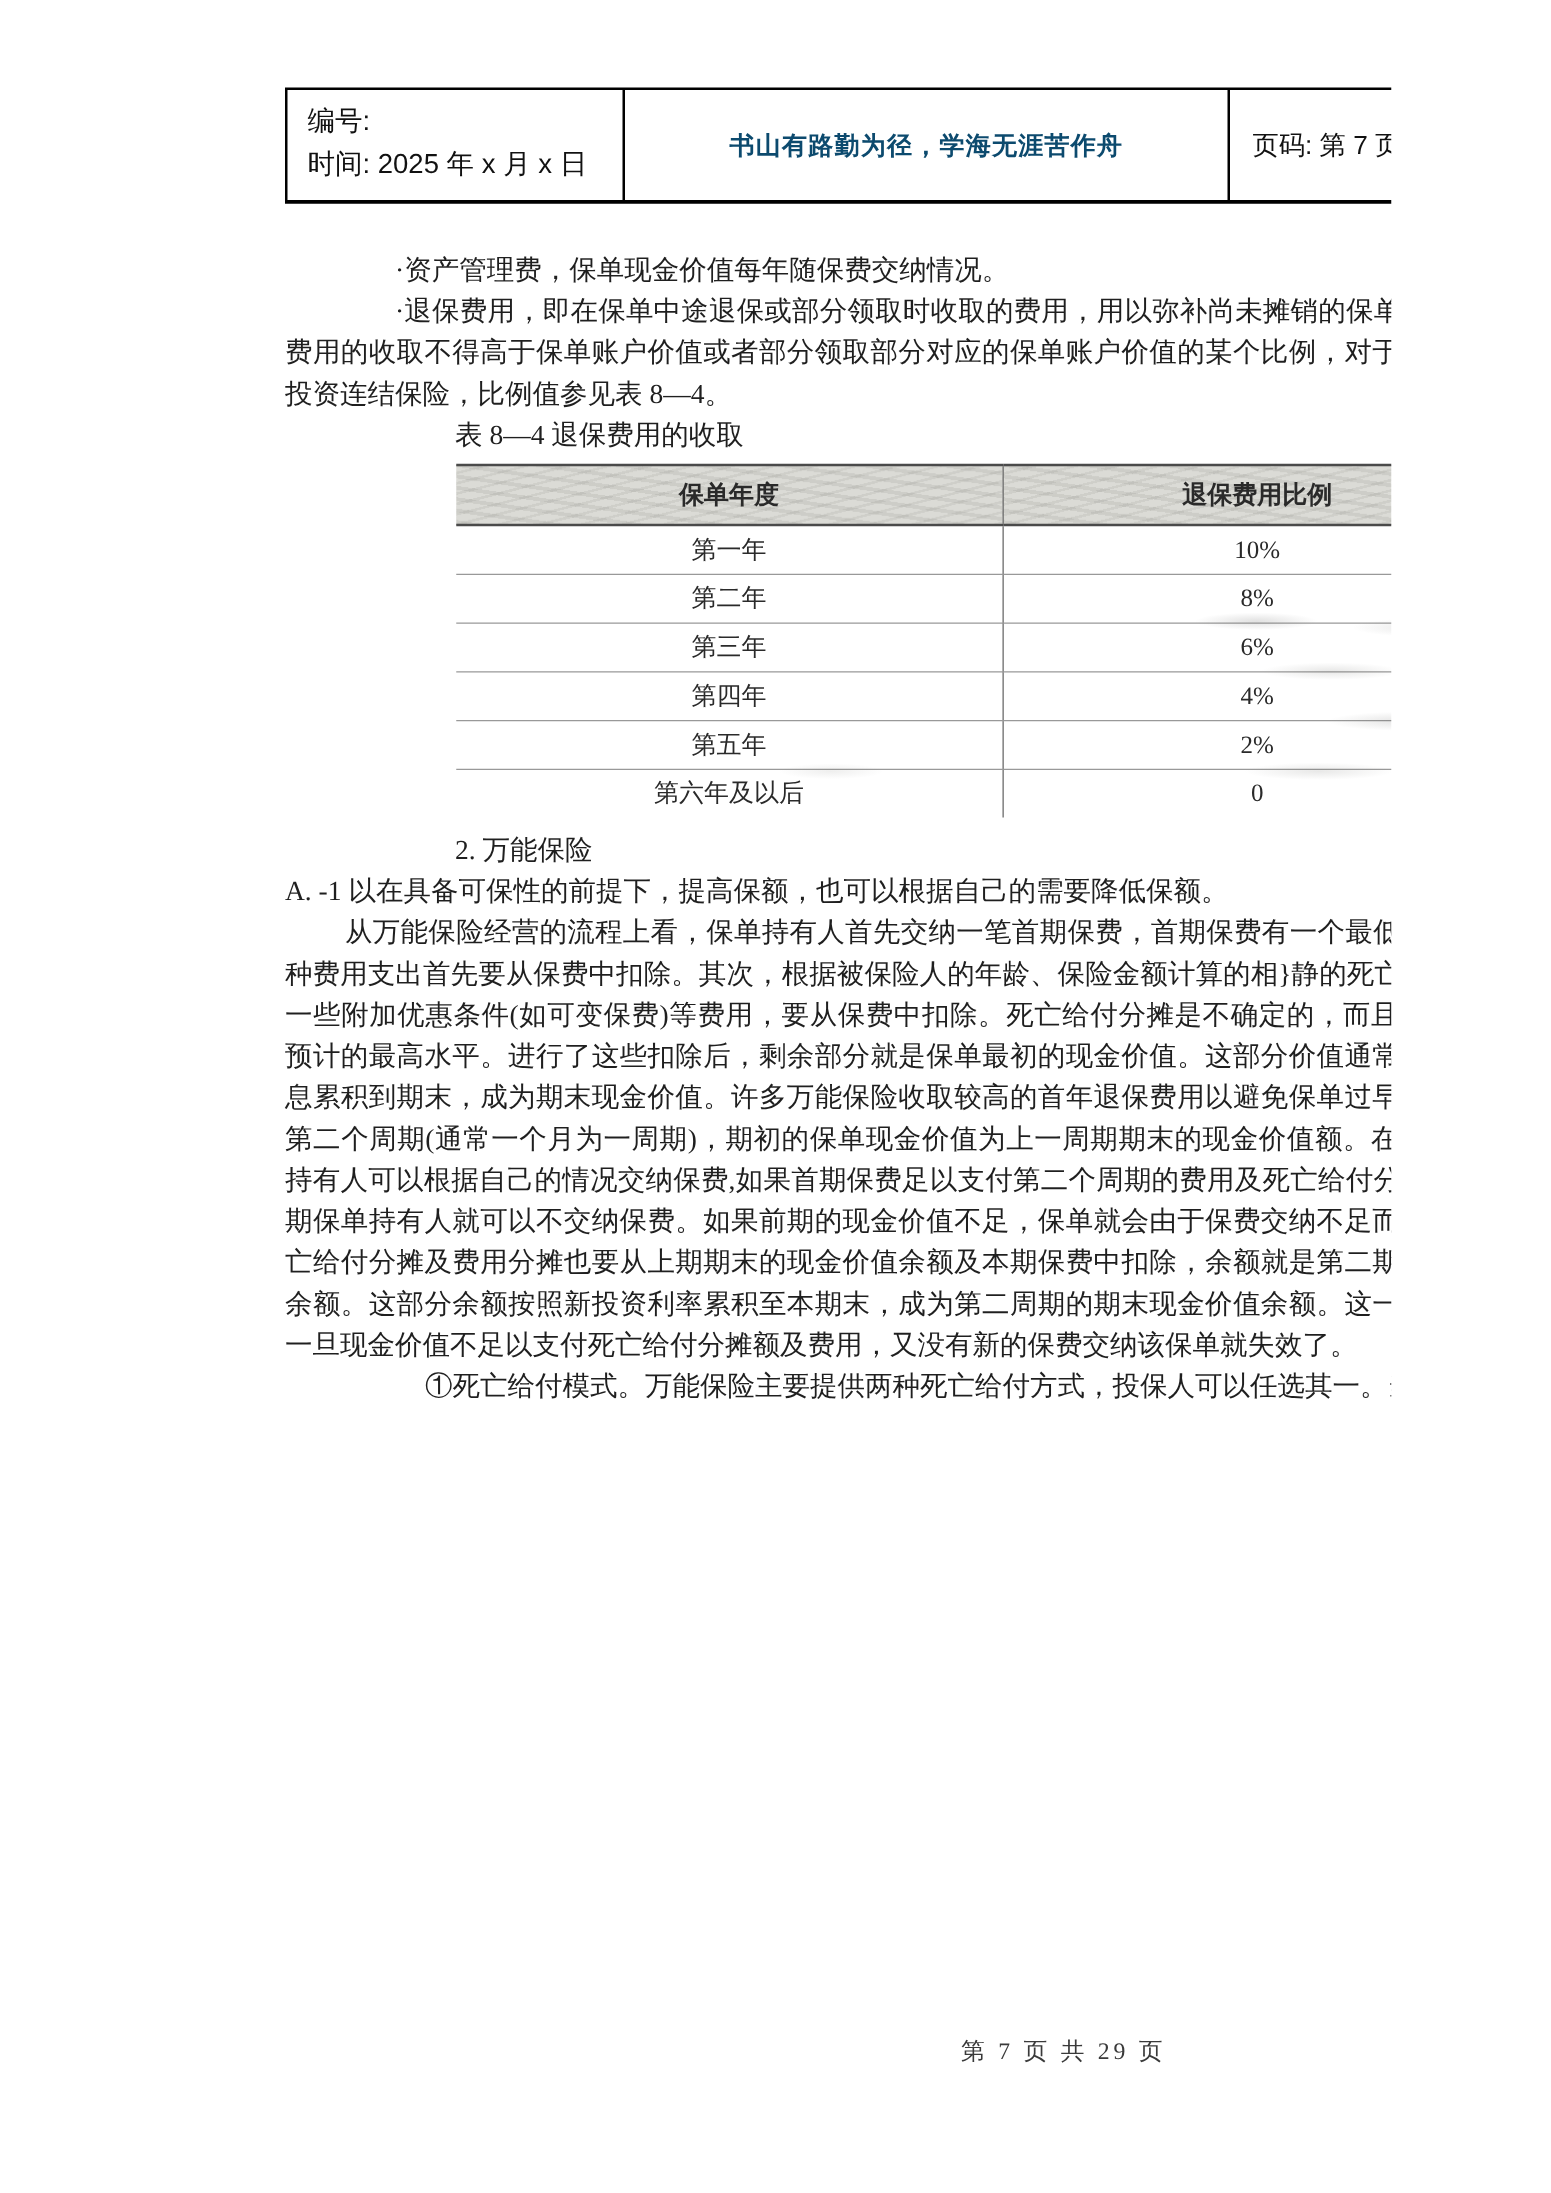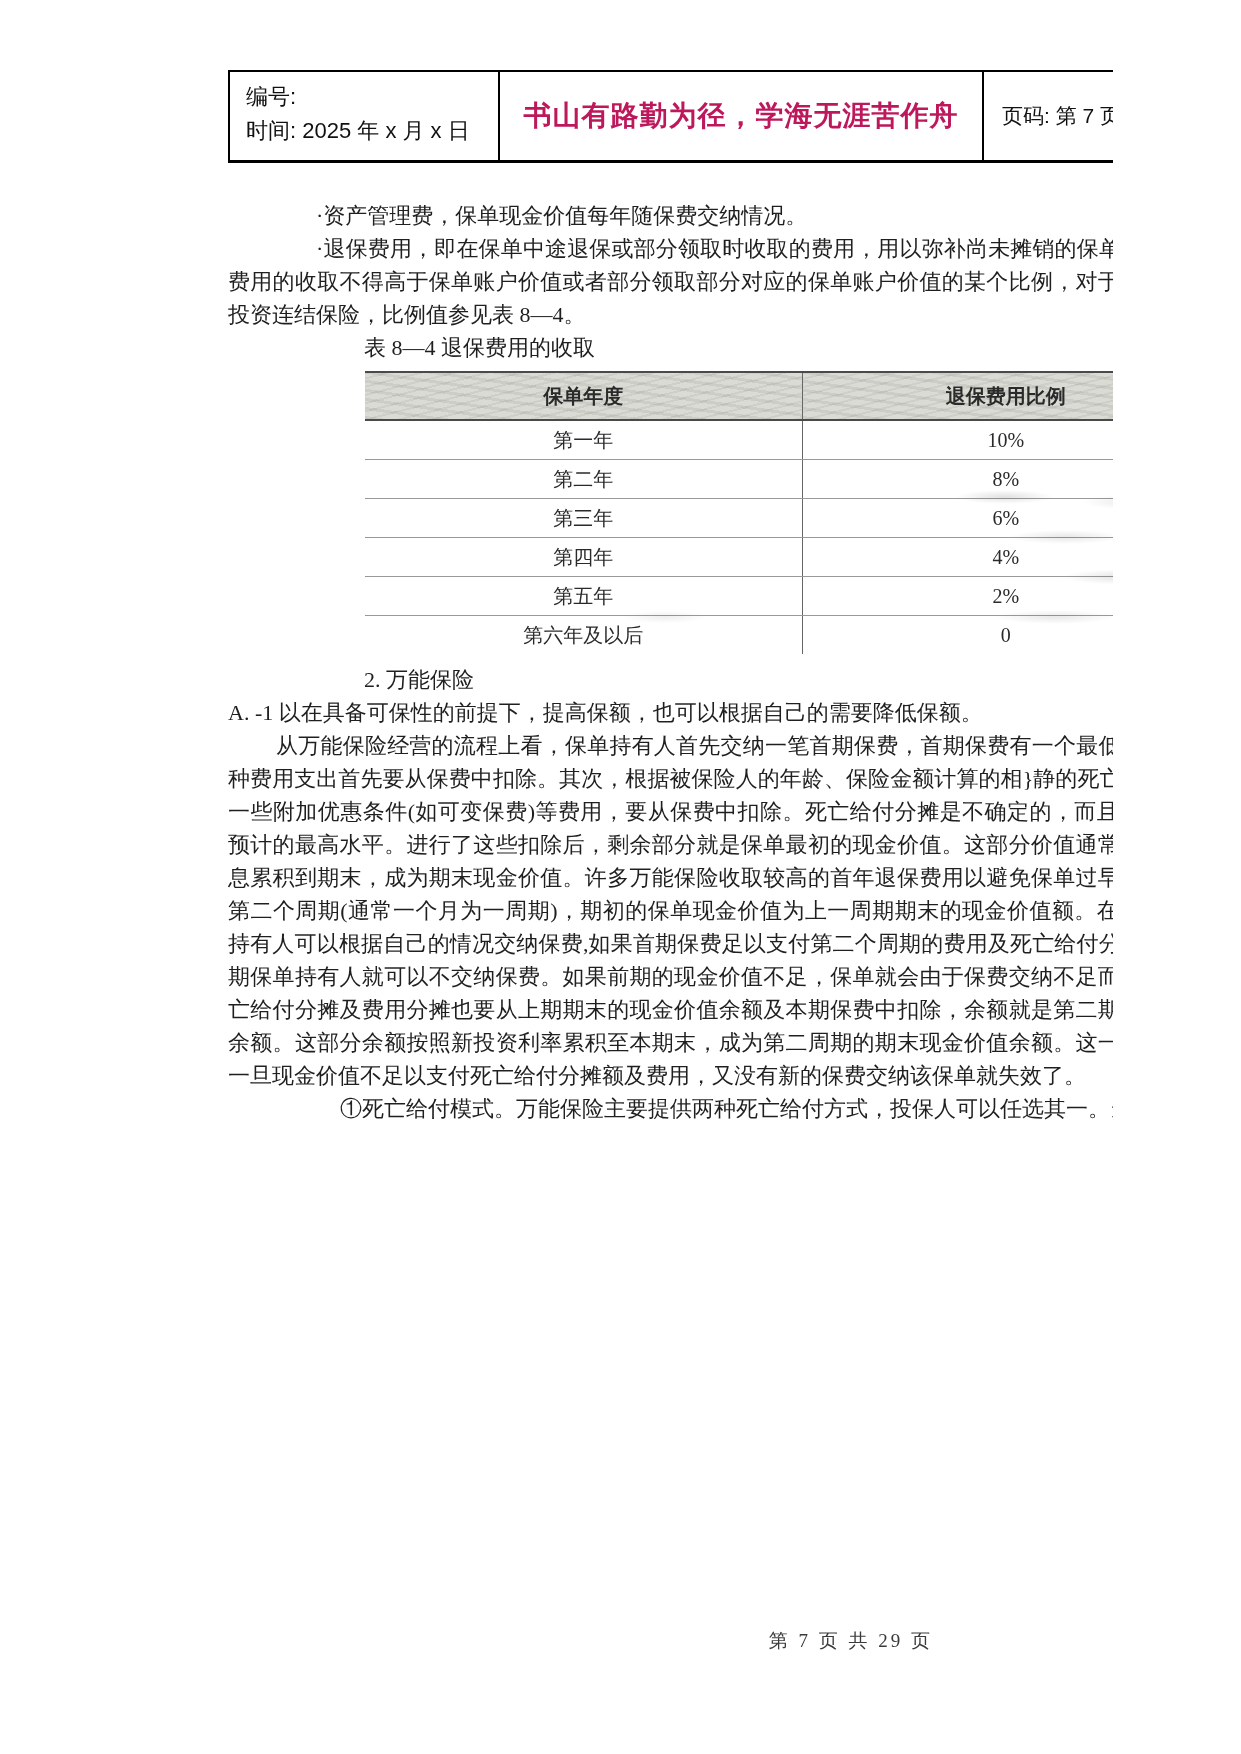--- a/index.html
+++ b/index.html
@@ -14,21 +14,21 @@
     position:absolute; left:100px; top:70px; width:1048px; height:93px;
     border-top:2px solid #000; border-bottom:3px solid #000;
     border-left:2px solid #000; border-right:2px solid #000;
     display:flex; box-sizing:border-box;
     font-family:"Liberation Sans","DejaVu Sans",sans-serif;
   }
   .hcell { box-sizing:border-box; }
   .hcell.left  { width:268px; padding:8px 0 0 16px; font-size:22px; line-height:34px; color:#111; }
   .hcell.mid   { width:486px; border-left:2px solid #000; border-right:2px solid #000;
                  display:flex; align-items:center; justify-content:center; }
-  .motto { color:#be185d; font-size:28px; font-weight:bold; letter-spacing:1px; white-space:nowrap; }
+  .motto { color:#0c4a6e; font-size:20px; font-weight:bold; letter-spacing:1px; white-space:nowrap; }
   .hcell.right { flex:1; display:flex; align-items:center; padding-left:18px; font-size:21px; color:#111; }
 
   
   .body {
     position:absolute; left:100px; top:199px; width:1048px;
     font-size:22px; line-height:33px; text-align:justify;
     text-justify:inter-ideograph;
   }
   .para { margin:0; }
   .ind-bullet { text-indent:88px; }

